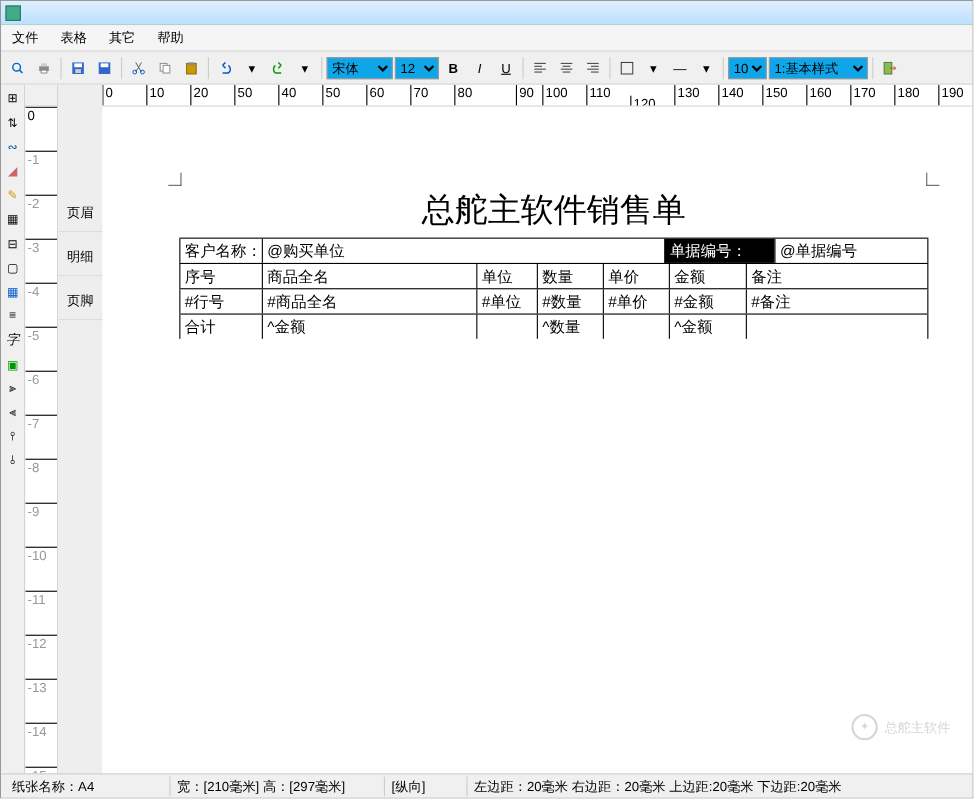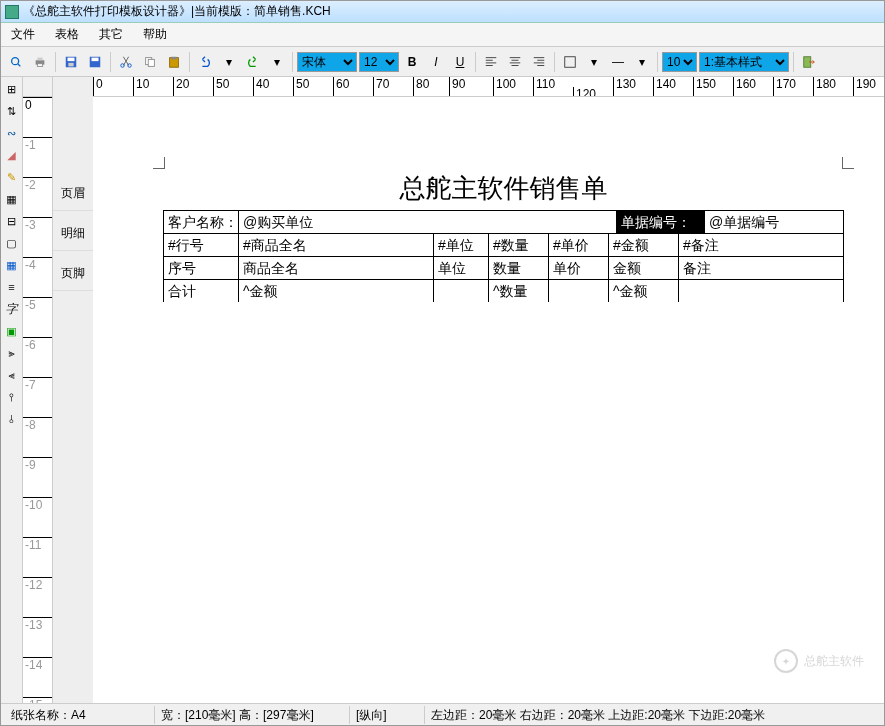--- a/index.html
+++ b/index.html
@@ -28,52 +28,51 @@
 .section-labels{width:40px;background:#eee;display:flex;flex-direction:column;padding-top:100px}
 .sec-label{writing-mode:horizontal-tb;padding:8px 4px;border-bottom:1px solid #ddd;text-align:center;font-size:12px}
 .main-area{flex:1;display:flex;flex-direction:column;overflow:hidden}
 .ruler-h{height:20px;background:#fff;border-bottom:1px solid #ccc;position:relative;overflow:hidden;font-size:9px}
 .ruler-h .tick{position:absolute;top:0;height:100%;border-left:1px solid #000;padding-left:2px}
 .canvas{flex:1;background:#fff;position:relative;overflow:hidden}
 .margin-mark{position:absolute;border-color:#999}
 .crop-tl{top:60px;left:60px;width:12px;height:12px;border-bottom:1px solid #666;border-right:1px solid #666}
 .crop-tr{top:60px;right:30px;width:12px;height:12px;border-bottom:1px solid #666;border-left:1px solid #666}
 .template{position:absolute;top:70px;left:70px;right:40px}
-.tpl-title{font-size:26px;font-family:SimSun;text-align:center;padding:4px;font-weight:400}
+.tpl-title{font-size:30px;font-family:SimSun;text-align:center;padding:4px;font-weight:400}
 .tpl-row{display:flex;border-top:1px solid #000}
 .tpl-row.last{border-bottom:1px solid #000}
 .tpl-cell{border-left:1px solid #000;padding:2px 4px;font-size:14px;height:22px;line-height:18px;overflow:hidden;white-space:nowrap}
 .tpl-cell:last-child{border-right:1px solid #000}
 .tpl-cell.black{background:#000;color:#fff}
 .w-lab{width:75px}
 .w-name{width:195px}
 .w-unit{width:55px}
 .w-qty{width:60px}
 .w-price{width:60px}
 .w-amt{width:70px}
 .w-note{flex:1}
 .w-buyer{flex:1}
-.w-bill-l{width:88px}
+.w-bill-l{width:100px}
 .w-bill-v{width:140px}
 .w-addr{flex:1}
 .w-tel-l{width:55px}
 .w-tel-v{width:255px}
 .statusbar{height:22px;background:#f0f0f0;border-top:1px solid #ccc;display:flex;align-items:center;padding:0 4px;font-size:12px}
 .sb-cell{padding:0 6px;border-right:1px solid #ccc;height:18px;line-height:18px}
 .watermark{position:absolute;bottom:30px;right:20px;color:#bbb;font-size:18px;display:flex;align-items:center;gap:6px;opacity:.6}
 .wm-icon{width:24px;height:24px;border:2px solid #bbb;border-radius:50%;display:flex;align-items:center;justify-content:center;font-size:10px}
 svg{width:14px;height:14px}
 </style>
 </head>
 <body>
 
 <div class="app">
   <div class="titlebar">
     <div class="title-icon"></div>
-    <span>《总舵主软件打印模板设计器》|当前模版：简单销售.KCH</span>
   </div>
 
   <div class="menubar">
     <span class="menu-item">文件</span>
     <span class="menu-item">表格</span>
     <span class="menu-item">其它</span>
     <span class="menu-item">帮助</span>
   </div>
 
   <div class="toolbar">
@@ -240,21 +239,21 @@
       <div class="ruler-h" id="rh">
           <div class="tick" style="left: 0px;">0</div>
           <div class="tick" style="left: 40px;">10</div>
           <div class="tick" style="left: 80px;">20</div>
           <div class="tick" style="left: 120px;">50</div>
           <div class="tick" style="left: 160px;">40</div>
           <div class="tick" style="left: 200px;">50</div>
           <div class="tick" style="left: 240px;">60</div>
           <div class="tick" style="left: 280px;">70</div>
           <div class="tick" style="left: 320px;">80</div>
-          <div class="tick" style="left: 356px;">90</div>
+          <div class="tick" style="left: 376px;">90</div>
           <div class="tick" style="left: 400px;">100</div>
           <div class="tick" style="left: 440px;">110</div>
           <div class="tick" style="left: 480px; margin-top: 10px;">120</div>
           <div class="tick" style="left: 520px;">130</div>
           <div class="tick" style="left: 560px;">140</div>
           <div class="tick" style="left: 600px;">150</div>
           <div class="tick" style="left: 640px;">160</div>
           <div class="tick" style="left: 680px;">170</div>
           <div class="tick" style="left: 720px;">180</div>
           <div class="tick" style="left: 760px;">190</div>
@@ -264,36 +263,36 @@
         <div class="crop-tr margin-mark"></div>
         <div class="template">
           <div class="tpl-title">总舵主软件销售单</div>
           <div class="tpl-row">
             <div class="tpl-cell w-lab">客户名称：</div>
             <div class="tpl-cell w-buyer">@购买单位</div>
             <div class="tpl-cell black w-bill-l">单据编号：</div>
             <div class="tpl-cell w-bill-v">@单据编号</div>
           </div>
           <div class="tpl-row">
+            <div class="tpl-cell w-lab">序号</div>
+            <div class="tpl-cell w-name">商品全名</div>
+            <div class="tpl-cell w-unit">单位</div>
+            <div class="tpl-cell w-qty">数量</div>
+            <div class="tpl-cell w-price">单价</div>
+            <div class="tpl-cell w-amt">金额</div>
+            <div class="tpl-cell w-note">备注</div>
+          </div>
+          <div class="tpl-row">
             <div class="tpl-cell w-lab">#行号</div>
             <div class="tpl-cell w-name">#商品全名</div>
             <div class="tpl-cell w-unit">#单位</div>
             <div class="tpl-cell w-qty">#数量</div>
             <div class="tpl-cell w-price">#单价</div>
             <div class="tpl-cell w-amt">#金额</div>
             <div class="tpl-cell w-note">#备注</div>
-          </div>
-          <div class="tpl-row">
-            <div class="tpl-cell w-lab">序号</div>
-            <div class="tpl-cell w-name">商品全名</div>
-            <div class="tpl-cell w-unit">单位</div>
-            <div class="tpl-cell w-qty">数量</div>
-            <div class="tpl-cell w-price">单价</div>
-            <div class="tpl-cell w-amt">金额</div>
-            <div class="tpl-cell w-note">备注</div>
           </div>
           <div class="tpl-row">
             <div class="tpl-cell w-lab">合计</div>
             <div class="tpl-cell w-name">^金额</div>
             <div class="tpl-cell w-unit"></div>
             <div class="tpl-cell w-qty">^数量</div>
             <div class="tpl-cell w-price"></div>
             <div class="tpl-cell w-amt">^金额</div>
             <div class="tpl-cell w-note"></div>
           </div>

